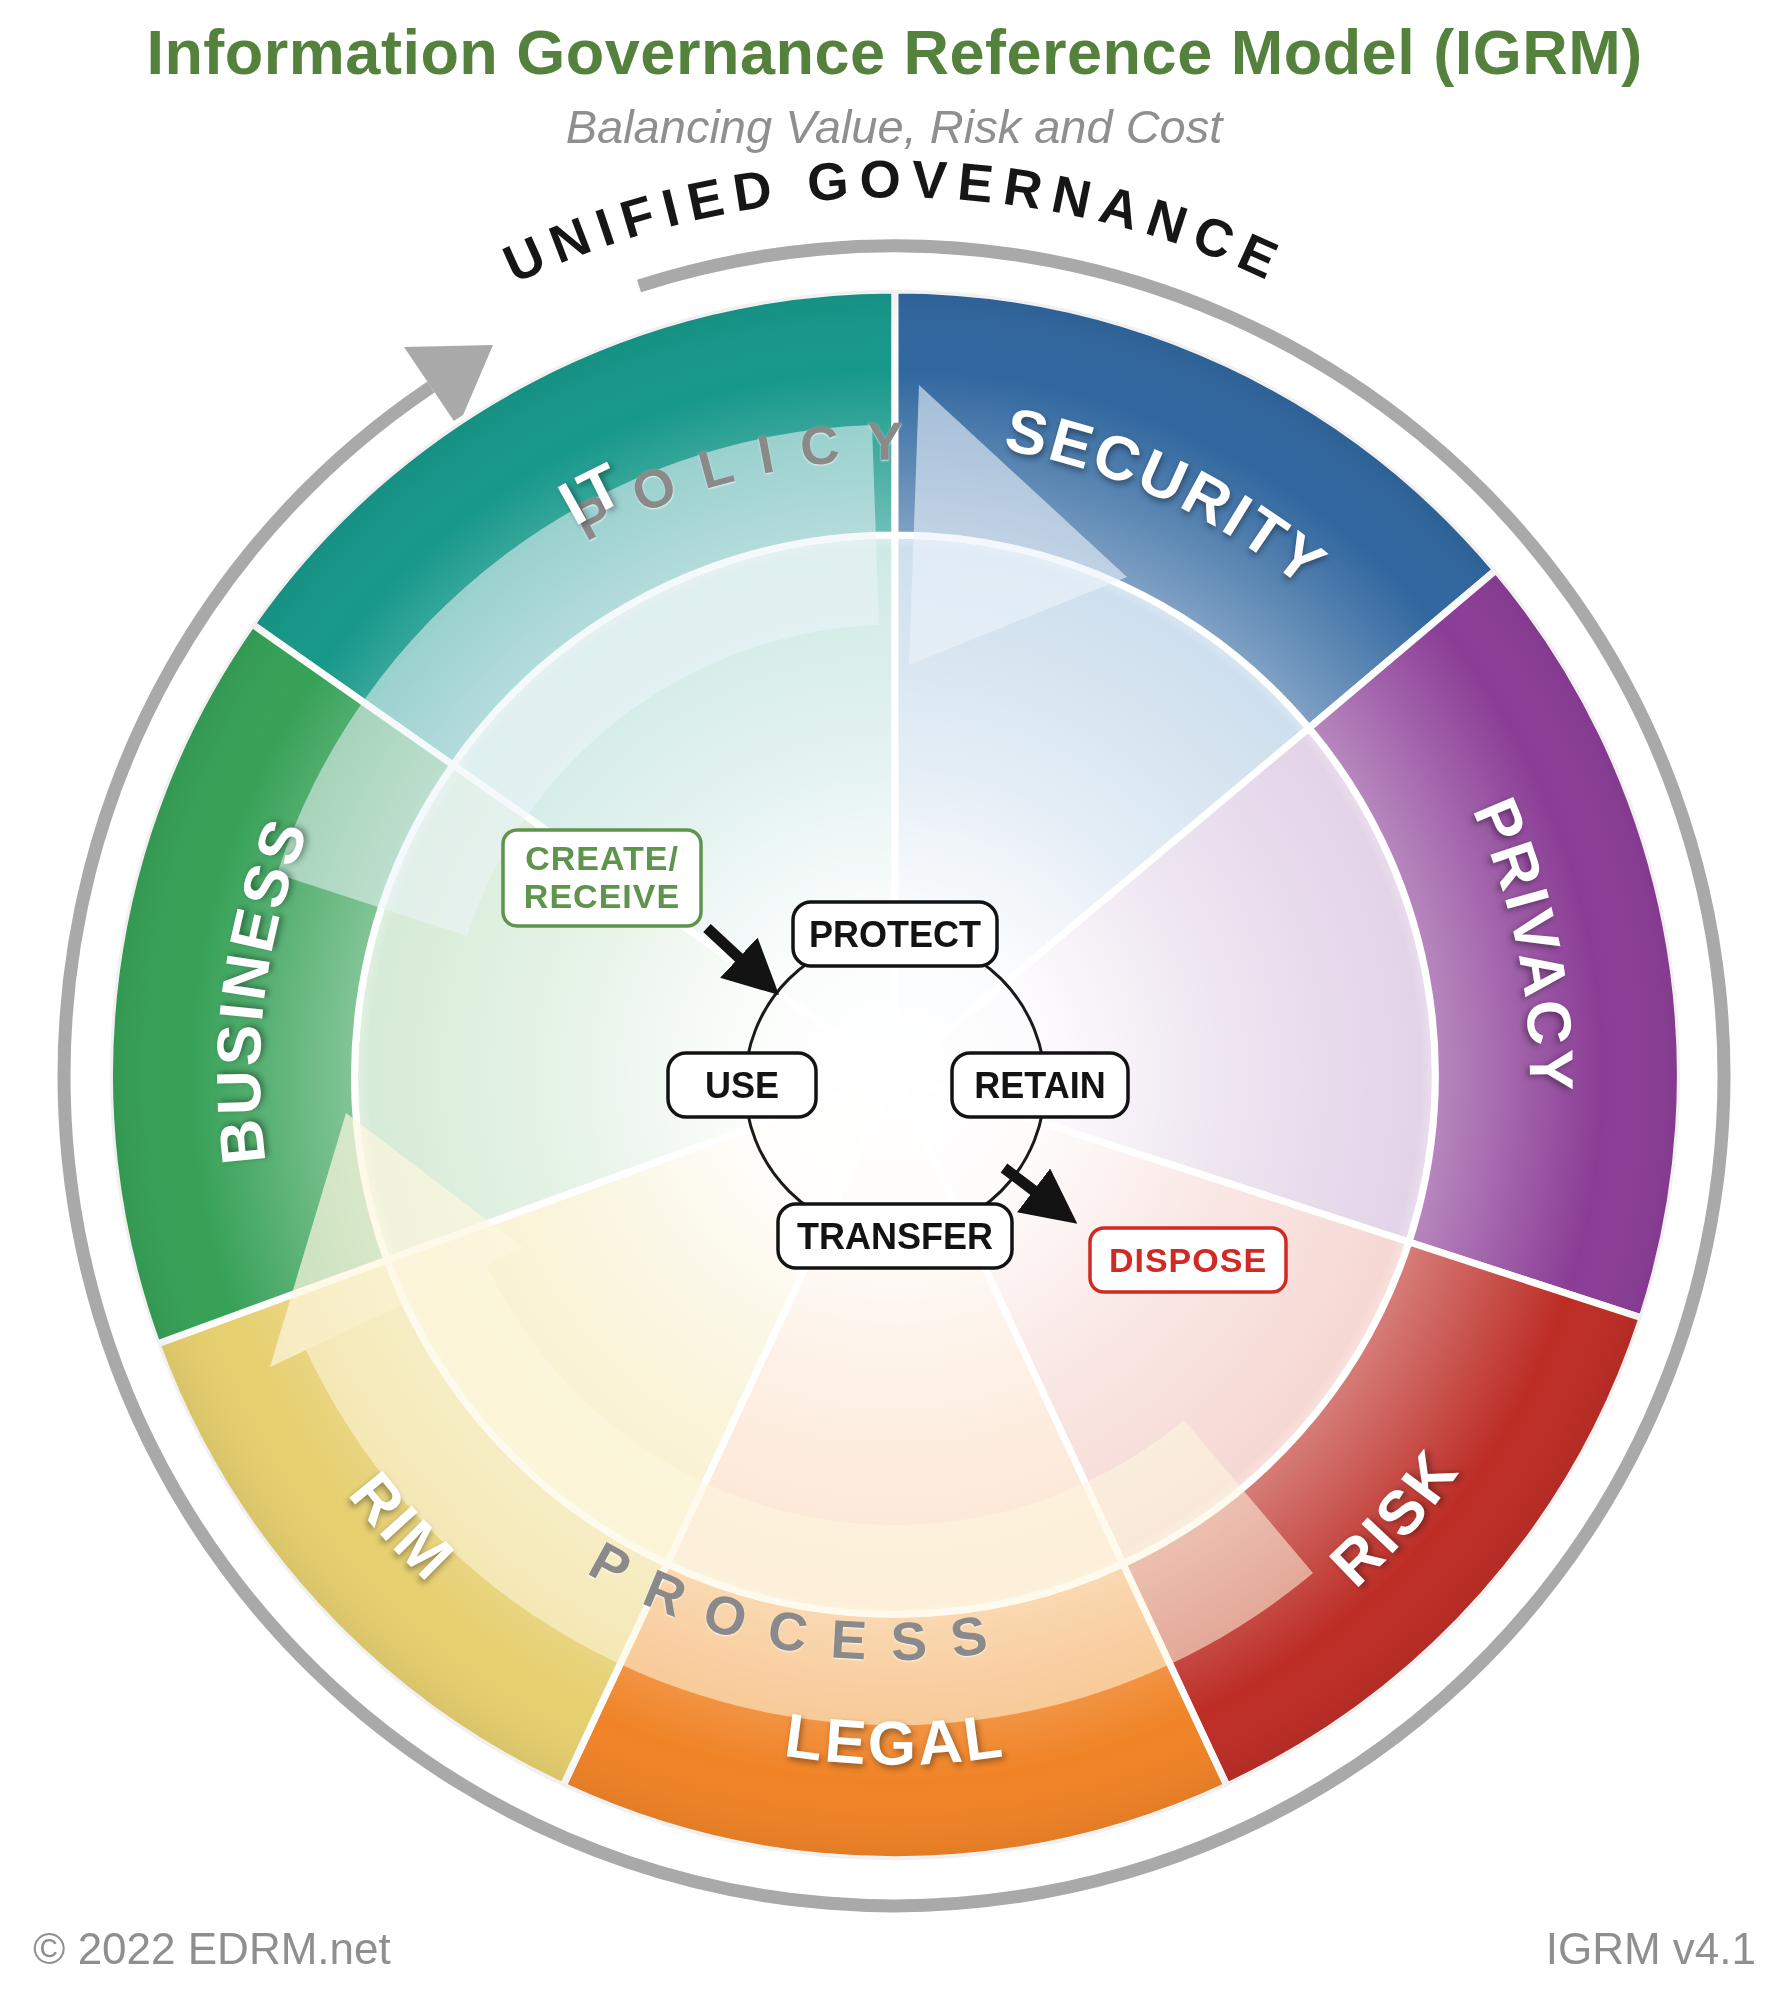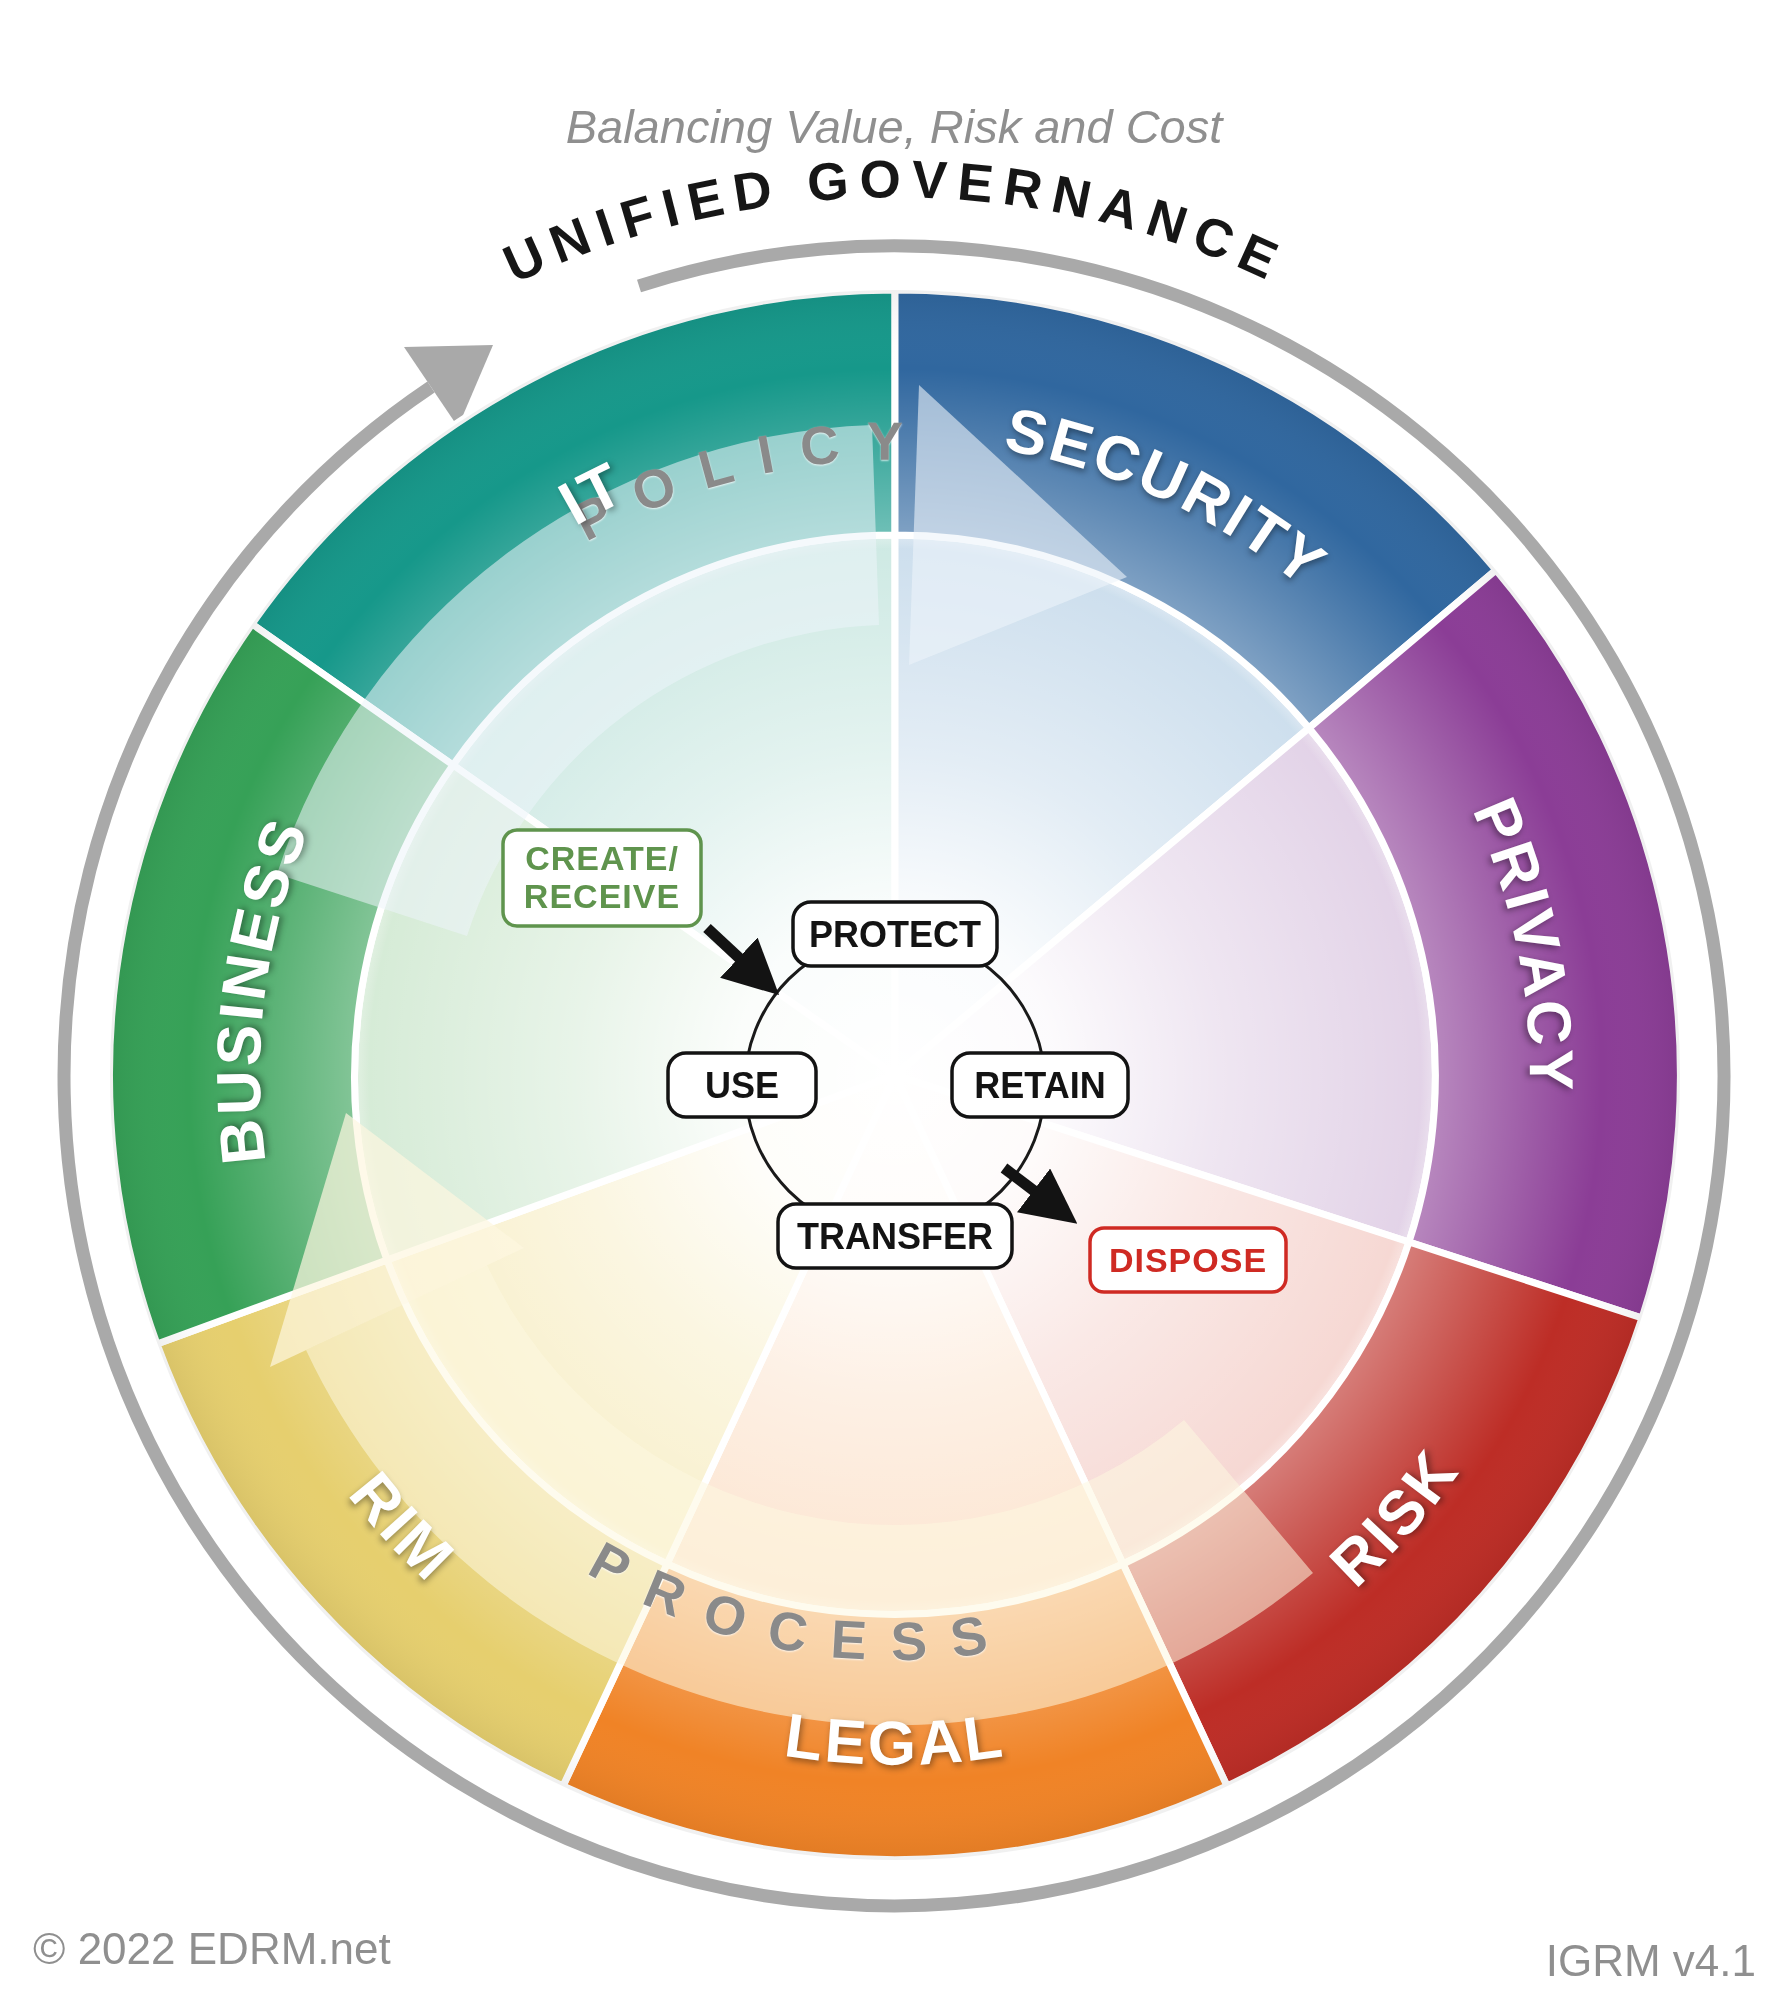--- a/index.html
+++ b/index.html
@@ -10,41 +10,42 @@
   .title {
     position:absolute; top:16px; left:0; right:0; text-align:center;
     font-size:63px; font-weight:bold; color:#54823c; letter-spacing:0.5px;
   }
   .subtitle {
     position:absolute; top:99px; left:0; right:1px; text-align:center;
     font-size:47px; font-style:italic; color:#8f8f8f;
   }
   .svg-abs { position:absolute; left:0; top:0; width:1789px; height:2000px; }
   .footer-left  { position:absolute; left:33px;  bottom:26px; font-size:44px; color:#8f8f8f; }
-  .footer-right { position:absolute; right:33px; bottom:14px; font-size:44px; color:#8f8f8f; }
+  .footer-right { position:absolute; right:33px; bottom:26px; font-size:44px; color:#8f8f8f; }
 
   svg text { font-family:"Liberation Sans", sans-serif; }
   .arcTitle  { font-size:53px; font-weight:bold; fill:#161616; letter-spacing:10px; }
   .segLabel  { font-size:62px; font-weight:bold; fill:#ffffff; letter-spacing:3px;
                text-shadow:2px 3px 6px rgba(0,0,0,0.38); }
   .bandLabel { font-size:54px; font-weight:bold; fill:#8a8a8a; letter-spacing:26px;
                text-shadow:0 1px 2px rgba(255,255,255,0.8); }
   .wedge     { stroke:#ffffff; stroke-width:7; stroke-linejoin:round; }
   .lifeBox   { fill:#ffffff; stroke:#131313; stroke-width:3.5; }
   .tagBox    { fill:#ffffff; stroke-width:3.5; }
   .boxLabel  { font-size:36px; font-weight:bold; fill:#131313; text-anchor:middle; }
   .tagLabel  { font-size:34px; font-weight:bold; text-anchor:middle; letter-spacing:1px; }
   .blackArrow{ stroke:#131313; stroke-width:11; }
   .ringArc   { fill:none; stroke:#a9a9a9; stroke-width:13; }
 </style>
 </head>
 <body>
 
 <div class="page">
 
+  <div class="title">Information Governance Reference Model (IGRM)</div>
   <div class="subtitle">Balancing Value, Risk and Cost</div>
 
   <svg class="svg-abs" viewBox="0 0 1789 2000">
     <defs>
       <radialGradient id="centerGlow" cx="50%" cy="50%" r="50%">
         <stop offset="0%" stop-color="#ffffff" stop-opacity="1"></stop>
         <stop offset="30%" stop-color="#ffffff" stop-opacity="0.9"></stop>
         <stop offset="60%" stop-color="#ffffff" stop-opacity="0.45"></stop>
         <stop offset="100%" stop-color="#ffffff" stop-opacity="0"></stop>
       </radialGradient>

